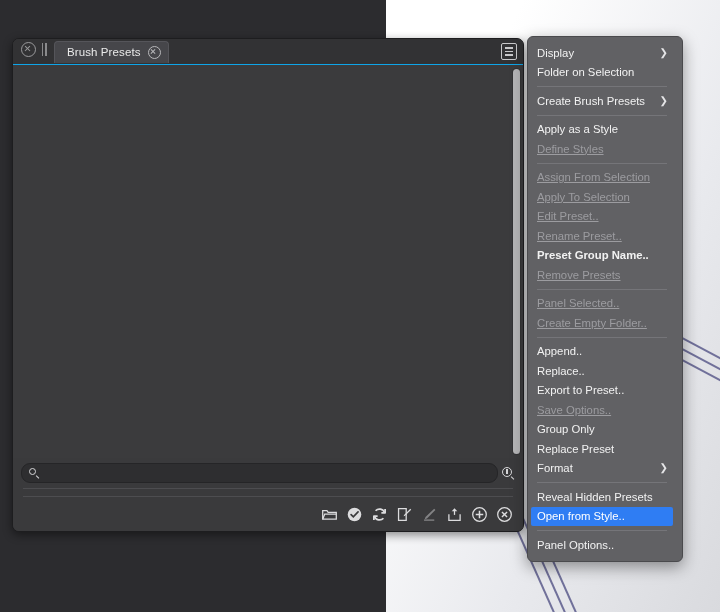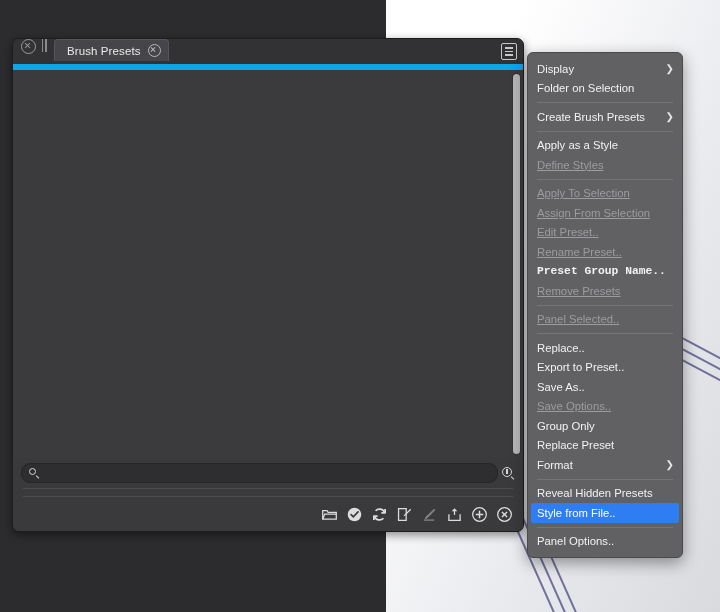--- a/index.html
+++ b/index.html
@@ -21,22 +21,22 @@
   #stripes-top{right:0;top:238px;width:150px;height:150px;}
   #stripes-bottom{right:30px;bottom:-10px;width:190px;height:120px;}
 
   
   #panel{
     position:absolute;left:12px;top:38px;width:510px;height:492px;
     background:#3a3a3c;border:1px solid #1d1d1f;border-radius:7px;
     box-shadow:0 3px 10px rgba(0,0,0,.45);
     display:flex;flex-direction:column;overflow:hidden;
   }
-  #tabbar{height:25px;background:#323234;display:flex;align-items:flex-start;
-    position:relative;flex:0 0 auto;border-bottom:6px solid #0ea5e9;}
+  #tabbar{height:25px;background:#323234;display:flex;align-items:center;
+    position:relative;flex:0 0 auto;border-bottom:1px solid #0ea5e9;}
   .tb-close{width:13px;height:13px;border:1.2px solid #9a9a9c;border-radius:50%;
     margin:0 5px 5px 8px;position:relative;flex:0 0 auto;}
   .tb-close:before,.tb-close:after{content:"";position:absolute;left:2px;top:5.3px;
     width:7px;height:1.2px;background:#9a9a9c;}
   .tb-close:before{transform:rotate(45deg);}
   .tb-close:after{transform:rotate(-45deg);}
   .tb-grip{width:7px;height:13px;margin:0 6px 5px 0;flex:0 0 auto;position:relative;}
   .tb-grip:before,.tb-grip:after{content:"";position:absolute;top:0;width:1.3px;height:13px;background:#8a8a8c;}
   .tb-grip:before{left:1px;} .tb-grip:after{left:4.4px;}
   .tab{height:21px;background:#46464a;border:1px solid #55555a;border-bottom:none;
@@ -78,28 +78,28 @@
   .hr-gap{flex:0 0 auto;height:7px;}
 
   #toolbar{flex:0 0 auto;height:34px;background:#3a3a3c;
     display:flex;align-items:center;justify-content:flex-end;gap:8px;padding:0 10px 0 0;}
   .tool{width:17px;height:17px;position:relative;flex:0 0 auto;color:#dcdcde;}
   .tool.dim{opacity:.45;}
   .tool svg{display:block;width:17px;height:17px;}
 
   
   #context-menu{
-    position:absolute;left:527px;top:52px;width:156px;
+    position:absolute;left:527px;top:36px;width:156px;
     background:#616164;border:1px solid #4a4a4d;border-radius:6px;
     box-shadow:0 5px 16px rgba(0,0,0,.4);
-    padding:6px 0 6px 0;box-sizing:border-box;
+    padding:6px 6px 6px 0;box-sizing:border-box;
   }
   .mi{height:19.5px;display:flex;align-items:center;padding:0 8px 0 9px;
     color:#f2f2f2;font-size:11.3px;white-space:nowrap;position:relative;}
-  .mi.bold{font-weight:bold;font-family:Liberation Mono, monospace;}
+  .mi.bold{font-weight:bold;}
   .mi.disabled{color:#9c9ca0;text-decoration:underline;}
   .mi.selected{background:#2f7df3;color:#ffffff;border-radius:2px;margin:0 3px;padding-left:6px;}
   .mi .arrow{margin-left:auto;font-size:10px;color:#e6e6e8;line-height:1;}
   .msep{height:1px;background:#757579;margin:4px 9px;}
 </style>
 </head>
 <body>
 
 <div id="backdrop">
   <div class="bg-white"></div>
@@ -224,68 +224,71 @@
     </div>
     <div class="msep"></div>
     <div class="mi">
       <span>Apply as a Style</span>
     </div>
     <div class="mi disabled">
       <span>Define Styles</span>
     </div>
     <div class="msep"></div>
     <div class="mi disabled">
+      <span>Assign From Selection</span>
+    </div>
+    <div class="mi disabled">
       <span>Apply To Selection</span>
-    </div>
-    <div class="mi disabled">
-      <span>Assign From Selection</span>
     </div>
     <div class="mi disabled">
       <span>Edit Preset..</span>
     </div>
     <div class="mi disabled">
       <span>Rename Preset..</span>
     </div>
     <div class="mi bold">
       <span>Preset Group Name..</span>
     </div>
     <div class="mi disabled">
       <span>Remove Presets</span>
     </div>
     <div class="msep"></div>
     <div class="mi disabled">
       <span>Panel Selected..</span>
     </div>
-    <div class="msep"></div>
+    <div class="mi disabled">
+      <span>Create Empty Folder..</span>
+    </div>
+    <div class="msep"></div>
+    <div class="mi">
+      <span>Append..</span>
+    </div>
     <div class="mi">
       <span>Replace..</span>
     </div>
     <div class="mi">
       <span>Export to Preset..</span>
-    </div>
-    <div class="mi">
-      <span>Save As..</span>
     </div>
     <div class="mi disabled">
       <span>Save Options..</span>
     </div>
     <div class="mi">
       <span>Group Only</span>
     </div>
     <div class="mi">
       <span>Replace Preset</span>
     </div>
     <div class="mi">
       <span>Format</span>
       <span class="arrow">❯</span>
     </div>
     <div class="msep"></div>
     <div class="mi">
       <span>Reveal Hidden Presets</span>
     </div>
     <div class="mi selected">
-      <span>Style from File..</span>
+      <span>Open from Style..</span>
     </div>
     <div class="msep"></div>
     <div class="mi">
       <span>Panel Options..</span>
     </div>
   </div>
 
 </body></html>

